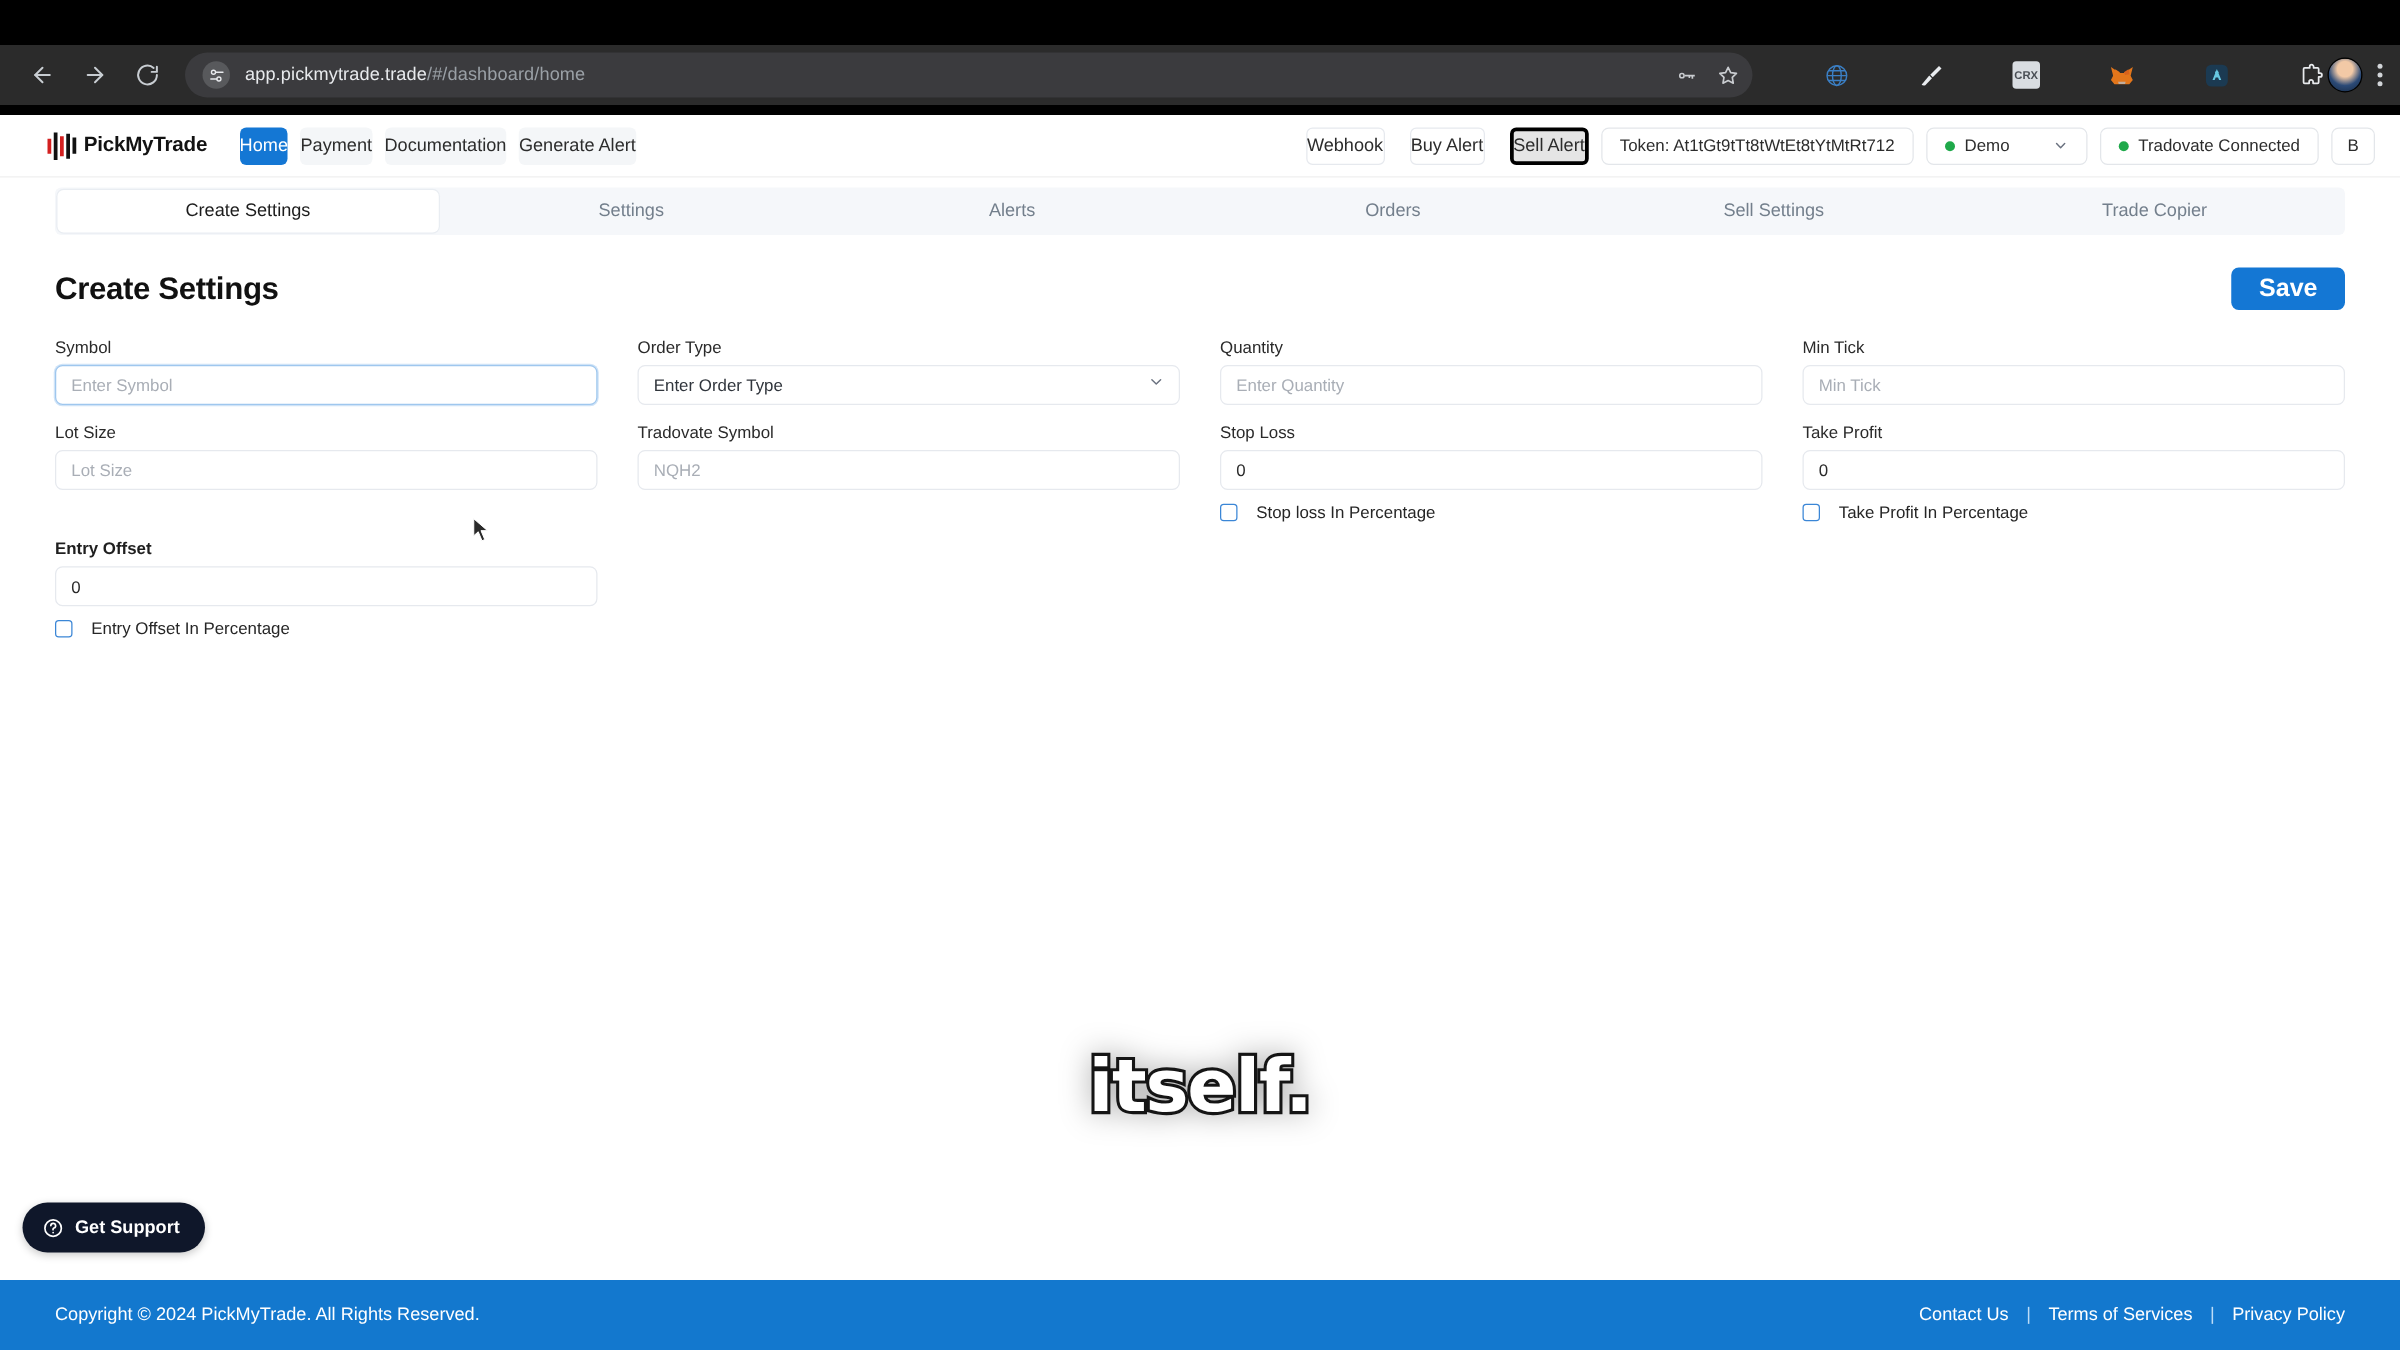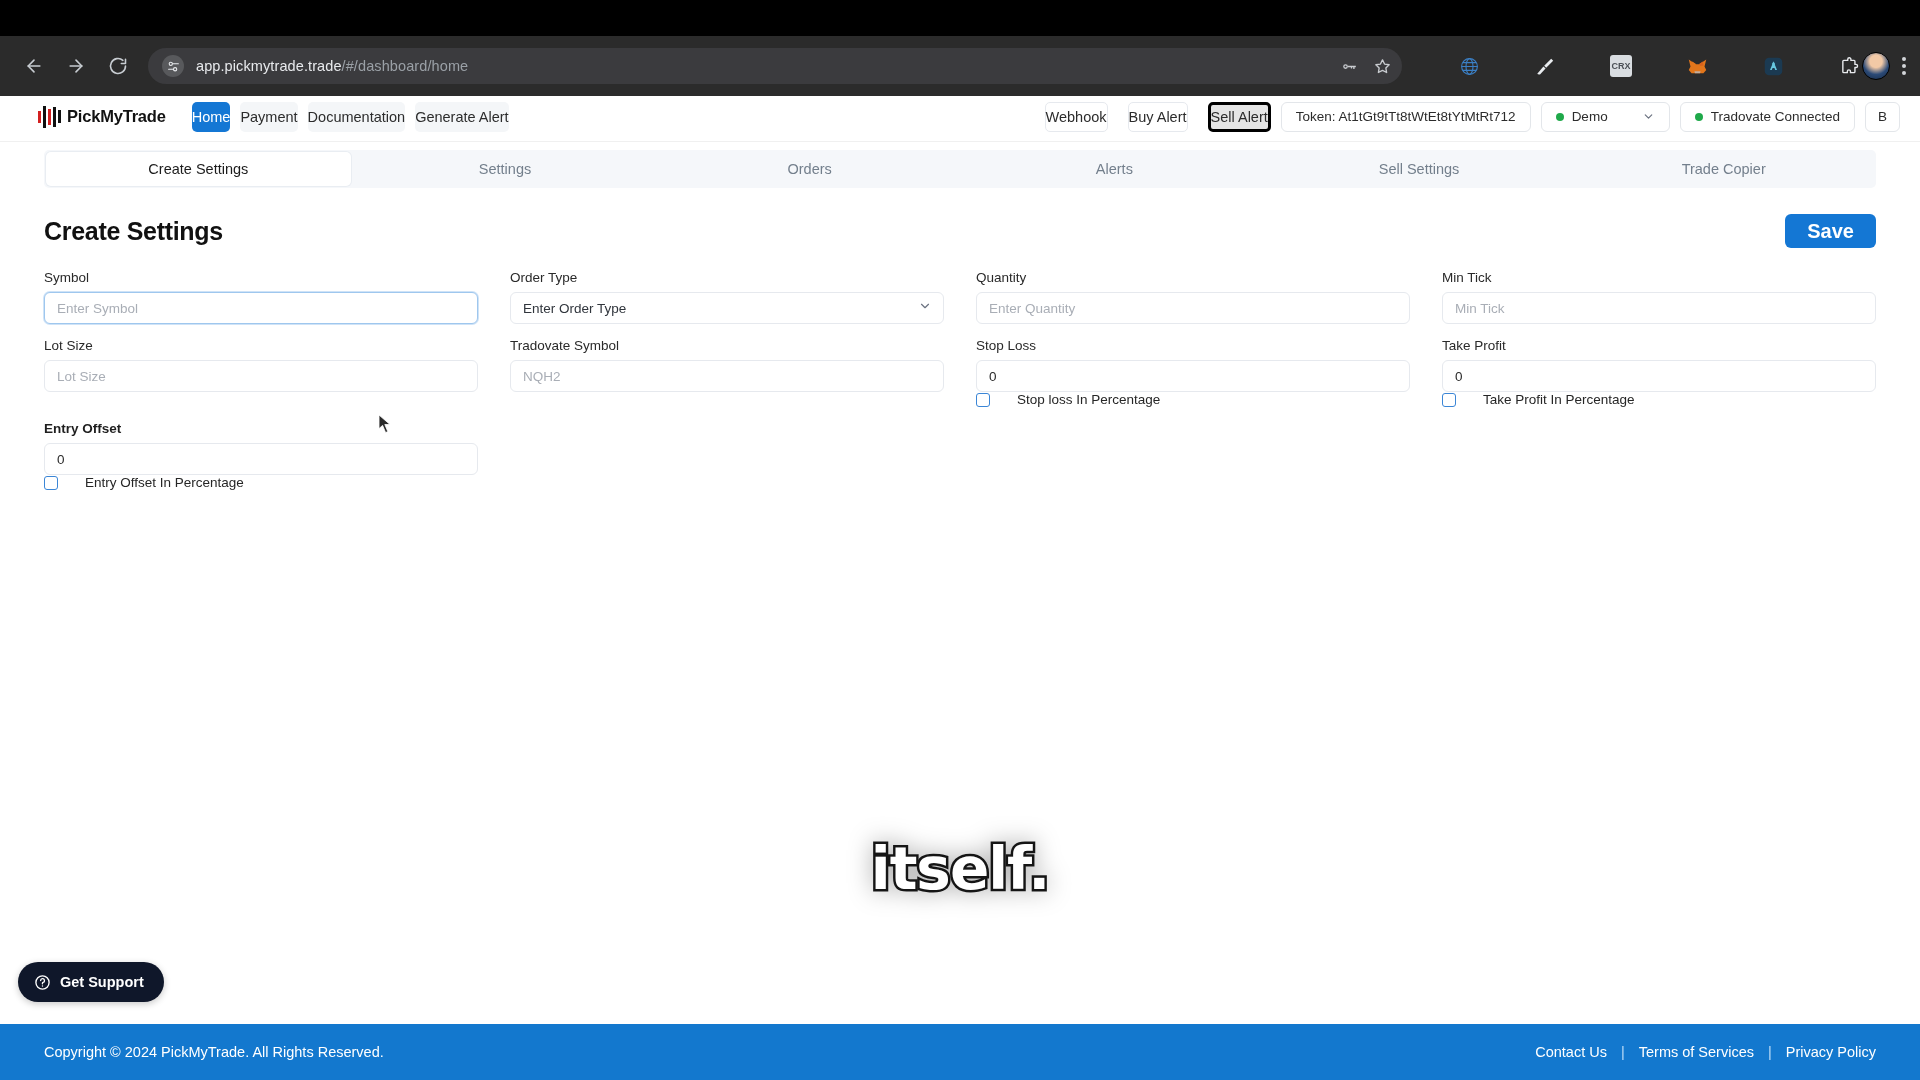--- a/index.html
+++ b/index.html
@@ -11,21 +11,21 @@
   }
 
   
   #browser-chrome {
     width: 100%; height: 92px;
     background: #000000;
     position: relative;
   }
   #tabstrip { height: 36px; background: #000000; }
   #toolbar {
-    height: 60px; background: #2b2b2b;
+    height: 48px; background: #2b2b2b;
     display: flex; align-items: center;
     padding: 0 14px;
     gap: 2px;
   }
   .nav-btn {
     width: 40px; height: 40px; border-radius: 50%;
     display: flex; align-items: center; justify-content: center;
     color: #c8cdd2; flex: none;
   }
   .nav-btn svg { display: block; }
@@ -171,21 +171,21 @@
     outline: none;
   }
   .input::placeholder { color: #a9aeb6; }
   .input.focused { border-color: #9fc7ee; box-shadow: 0 0 0 1px #cfe3f7; }
   .select-wrap { position: relative; }
   .select-wrap .caret {
     position: absolute; right: 12px; top: 50%; transform: translateY(-50%);
     pointer-events: none; color: #6b7280;
   }
   .select-val { color: #30353c; }
-  .check-row { display: flex; align-items: center; gap: 27px; }
+  .check-row { display: flex; align-items: center; gap: 15px; margin-top: 10px; }
   .check-box {
     width: 14px; height: 14px; border-radius: 3px;
     border: 1.5px solid #3b86d6; background: #fff; flex: none;
     cursor: pointer;
   }
   .check-label { font-size: 13.5px; color: #262626; }
 
   
   #watermark {
     position: absolute;
@@ -375,22 +375,22 @@
       </div>
       <div class="pill" id="b-pill">
         <span>B</span>
       </div>
     </div>
   </div>
 
   <div id="tabs">
     <div class="tab active">Create Settings</div>
     <div class="tab">Settings</div>
+    <div class="tab">Alerts</div>
     <div class="tab">Orders</div>
-    <div class="tab">Alerts</div>
     <div class="tab">Sell Settings</div>
     <div class="tab">Trade Copier</div>
   </div>
 
   <div id="content">
     <div id="title-row">
       <div id="page-title">Create Settings</div>
       <button id="save-button">Save</button>
     </div>
 

